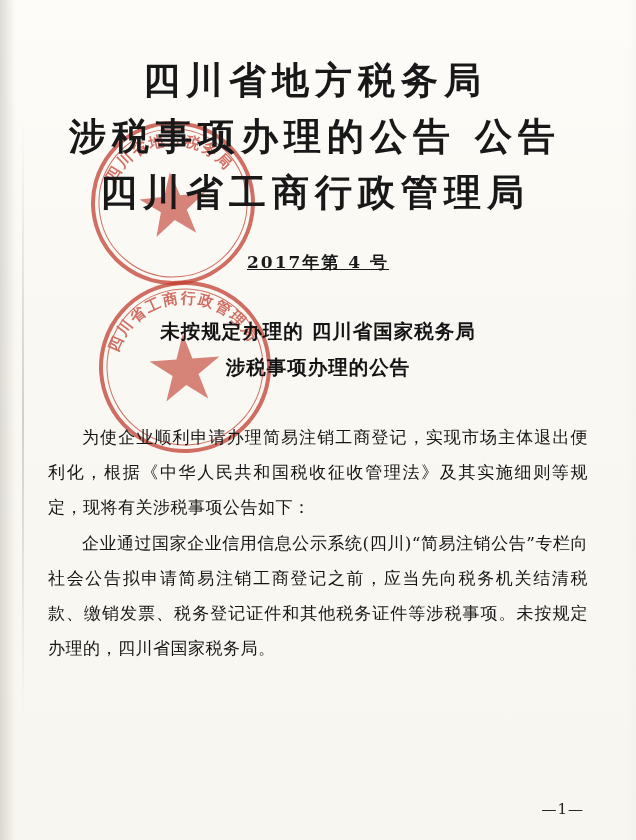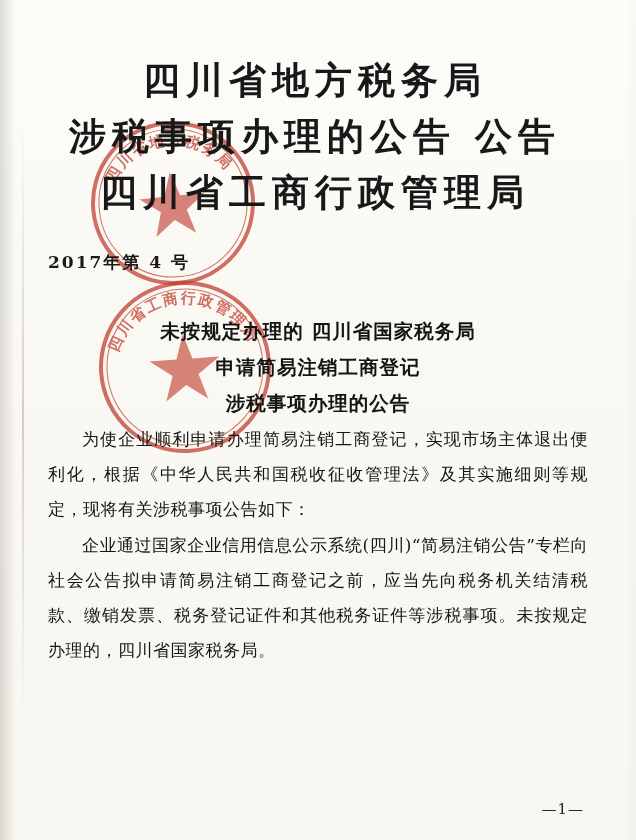--- a/index.html
+++ b/index.html
@@ -59,40 +59,43 @@
     line-height: 1.52;
     white-space: nowrap;
   }
   .masthead-line.l1 { padding-right: 6px; }
   .masthead-line.l2 { padding-right: 6px; }
   .masthead-line.l3 { padding-right: 6px; }
 
   
   .issue-no {
     margin-top: 30px;
+    text-align: center;
     font-size: 17px;
     letter-spacing: 2px;
     color: #1a1a1a;
     font-weight: bold;
+    text-decoration: underline;
   }
 
   
   .doc-title {
     margin-top: 40px;
     text-align: center;
     color: #141414;
     font-weight: bold;
     font-size: 19.5px;
     line-height: 1.85;
     letter-spacing: 1px;
   }
   .doc-title div { white-space: nowrap; }
 
   
   .body-text {
+    margin-top: 34px;
     font-size: 17px;
     line-height: 2.05;
     color: #151515;
     letter-spacing: 0.5px;
     text-align: justify;
   }
   .body-text p {
     margin: 0 0 2px 0;
     text-indent: 2em;
   }
@@ -172,21 +175,20 @@
     <div class="masthead">
       <div class="masthead-line l1">四川省地方税务局</div>
       <div class="masthead-line l2">涉税事项办理的公告 公告</div>
       <div class="masthead-line l3">四川省工商行政管理局</div>
     </div>
 
     <div class="issue-no">2017年第 4 号</div>
 
     <div class="doc-title">
       <div>未按规定办理的 四川省国家税务局</div>
-      <div>申请简易注销工商登记</div>
       <div>涉税事项办理的公告</div>
     </div>
 
     <div class="body-text">
       <p>为使企业顺利申请办理简易注销工商登记，实现市场主体退出便利化，根据《中华人民共和国税收征收管理法》及其实施细则等规定，现将有关涉税事项公告如下：</p>
       <p>企业通过国家企业信用信息公示系统(四川)“简易注销公告”专栏向社会公告拟申请简易注销工商登记之前，应当先向税务机关结清税款、缴销发票、税务登记证件和其他税务证件等涉税事项。未按规定办理的，四川省国家税务局。</p>
     </div>
 
   </div>
 

